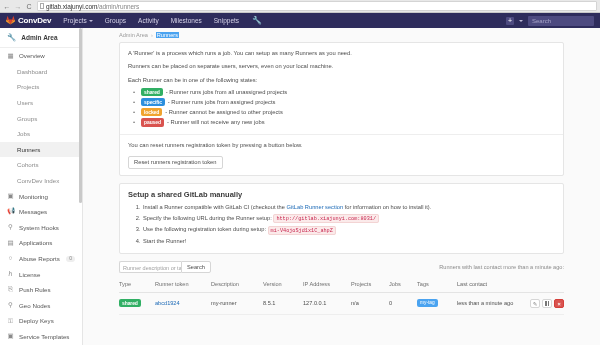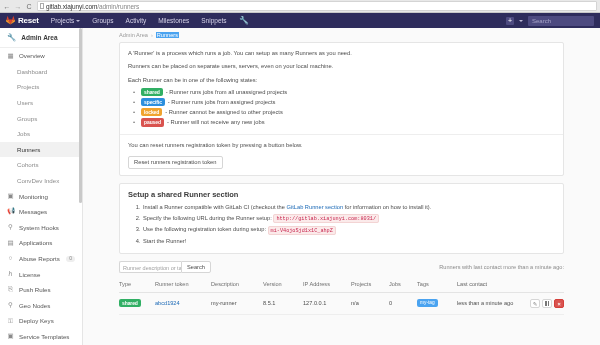--- a/index.html
+++ b/index.html
@@ -418,21 +418,21 @@
   <div class="gl-logo-wrap">
     <svg class="gl-fox" viewBox="0 0 36 36">
       <path fill="#e24329" d="M18 34L24.6 13.7H11.4z"></path>
       <path fill="#fc6d26" d="M18 34L11.4 13.7H2.2z"></path>
       <path fill="#fca326" d="M2.2 13.7L.2 20a1.4 1.4 0 00.5 1.5L18 34z"></path>
       <path fill="#e24329" d="M2.2 13.7h9.2L7.4 1.4c-.2-.6-1.1-.6-1.3 0z"></path>
       <path fill="#fc6d26" d="M18 34l6.6-20.3h9.2z"></path>
       <path fill="#fca326" d="M33.8 13.7l2 6.3a1.4 1.4 0 01-.5 1.5L18 34z"></path>
       <path fill="#e24329" d="M33.8 13.7h-9.2l4-12.3c.2-.6 1.1-.6 1.3 0z"></path>
     </svg>
-    <span class="gl-brand">Reset</span>
+    <span class="gl-brand">ConvDev</span>
   </div>
 
   <div class="gl-nav-item">
     <span>Projects</span>
     <span class="caret-down"></span>
   </div>
   <div class="gl-nav-item">
     <span>Groups</span>
   </div>
   <div class="gl-nav-item">
@@ -576,21 +576,21 @@
           </ul>
         </div>
         <div class="sep panel-pad">
           <p class="p-text">You can reset runners registration token by pressing a button below.</p>
           <span class="btn">Reset runners registration token</span>
         </div>
       </div>
 
       <div class="panel">
         <div class="panel-pad">
-          <h3 class="panel-title">Setup a shared Runner section</h3>
+          <h3 class="panel-title">Setup a shared GitLab manually</h3>
           <ol class="steps">
             <li><span>Install a Runner compatible with GitLab CI (checkout the </span><span class="lnk">GitLab Runner section</span><span> for information on how to install it).</span></li>
             <li><span>Specify the following URL during the Runner setup:</span> <span class="code">http://gitlab.xiajunyi.com:8031/</span></li>
             <li><span>Use the following registration token during setup:</span> <span class="code">mi-V4ojoSjd1x1C_ahpZ</span></li>
             <li><span>Start the Runner!</span></li>
           </ol>
         </div>
       </div>
 
       <div class="search-row">

